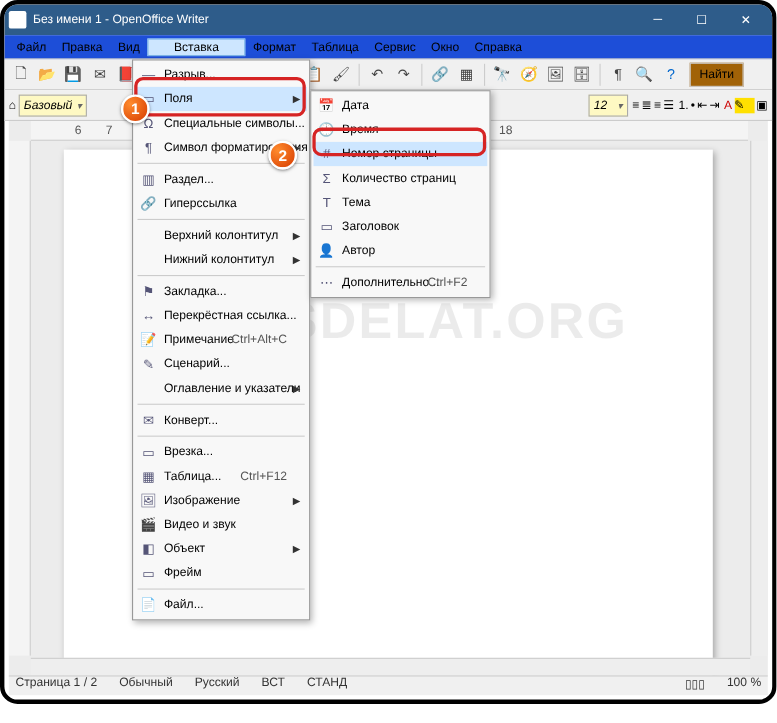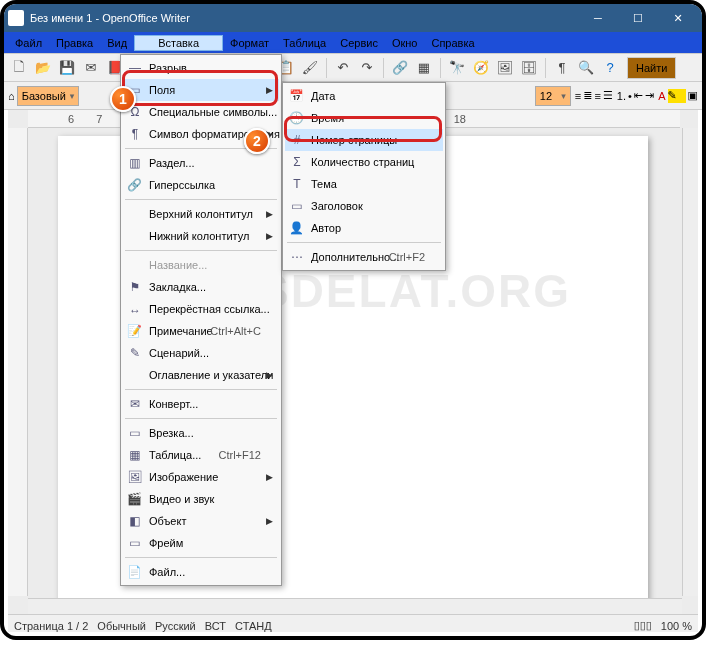--- a/index.html
+++ b/index.html
@@ -11,29 +11,29 @@
 .titlebar .winbtns { display: flex; gap: 0; }
 .titlebar .winbtn { width: 40px; height: 24px; display: flex; align-items: center; justify-content: center; color: #fff; }
 .menubar { height: 22px; background: #1d4ed8; border-bottom: 1px solid #ccc; display: flex; align-items: center; padding: 0 4px; }
 .menubar .mitem { padding: 2px 7px; cursor: default; }
 .menubar .mitem.open { background: #cde6ff; border: 1px solid #7cb5e8; padding: 1px 23px; }
 .toolbar { height: 28px; background: #f0f0f0; border-bottom: 1px solid #ccc; display: flex; align-items: center; padding: 0 4px; gap: 2px; }
 .toolbar .tbtn { width: 22px; height: 22px; display: flex; align-items: center; justify-content: center; border: 1px solid transparent; border-radius: 2px; font-size: 13px; color:#444; }
 .toolbar .sep { width: 1px; height: 20px; background: #ccc; margin: 0 3px; }
 .toolbar .findbtn { padding: 0 8px; height: 22px; display:flex; align-items:center; border:1px solid #ccc; background:#a16207; margin-left:4px; }
 .fmtbar { height: 28px; background: #f0f0f0; border-bottom: 1px solid #ccc; display: flex; align-items: center; padding: 0 4px; gap: 2px; }
-.fmtbar select, .fmtbar .combo { height: 20px; border: 1px solid #aaa; background: #fdba74; font-size: 11px; padding: 0 4px; }
+.fmtbar select, .fmtbar .combo { height: 20px; border: 1px solid #aaa; background: #fef9c3; font-size: 11px; padding: 0 4px; font-style: italic; }
 .fmtbar .combo { display:inline-flex; align-items:center; min-width:46px; justify-content:space-between; }
 .fmtbar .combo .drop { font-size:9px; color:#666; margin-left:4px;}
 .workspace { position: absolute; left: 4px; right: 4px; top: 106px; bottom: 22px; background: #ececec; overflow: hidden; }
 .vruler { position:absolute; left:0; top:18px; bottom:18px; width:20px; background:#f4f4f4; border-right:1px solid #ccc; }
 .hruler { position:absolute; left:20px; right:18px; top:0; height:18px; background:#f4f4f4; border-bottom:1px solid #ccc; font-size:9px; color:#555; display:flex; align-items:center; overflow:hidden; padding-left:40px; gap:22px;}
 .page { position:absolute; left:50px; top:26px; width:590px; height:560px; background:#fff; box-shadow: 2px 2px 6px rgba(0,0,0,.3); }
 .watermark { position:absolute; top:260px; left:0; right:0; text-align:center; font-size:46px; font-weight:bold; color:rgba(0,0,0,.08); letter-spacing:2px; pointer-events:none; }
-.statusbar { position:absolute; left:4px; right:4px; bottom:4px; height:18px; background:#f0f0f0; border-top:1px solid #ccc; display:flex; align-items:flex-end; font-size:10px; padding:0 6px; gap:9px; color:#333; }
+.statusbar { position:absolute; left:4px; right:4px; bottom:4px; height:18px; background:#f0f0f0; border-top:1px solid #ccc; display:flex; align-items:flex-start; font-size:10px; padding:0 6px; gap:20px; color:#333; }
 .statusbar .spacer { flex:1; }
 
 .menu { position:absolute; background:#f8f8f8; border:1px solid #999; box-shadow:2px 2px 6px rgba(0,0,0,.3); padding:2px; z-index:50; }
 .menu .row { display:flex; align-items:center; height:22px; padding:0 20px 0 26px; position:relative; white-space:nowrap; cursor:default; }
 .menu .row .ico { position:absolute; left:4px; width:16px; height:16px; display:flex; align-items:center; justify-content:center; font-size:12px; color:#557; }
 .menu .row .arrow { position:absolute; right:6px; font-size:9px; color:#333; }
 .menu .row .shortcut { position:absolute; right:18px; color:#555;margin-left:23px; }
 .menu .row.disabled { color:#999; }
 .menu .msep { height:1px; background:#ccc; margin:3px 2px; }
 .menu .row.hover { background:#cde6ff; }
@@ -188,23 +188,20 @@
       <div class="msep"></div>
       <div class="row">
         <span>Верхний колонтитул</span>
         <span class="arrow">▶</span>
       </div>
       <div class="row">
         <span>Нижний колонтитул</span>
         <span class="arrow">▶</span>
       </div>
       <div class="msep"></div>
-      <div class="row disabled">
-        <span>Название...</span>
-      </div>
       <div class="row">
         <span class="ico">⚑</span>
         <span>Закладка...</span>
       </div>
       <div class="row">
         <span class="ico">↔</span>
         <span>Перекрёстная ссылка...</span>
       </div>
       <div class="row">
         <span class="ico">📝</span>

